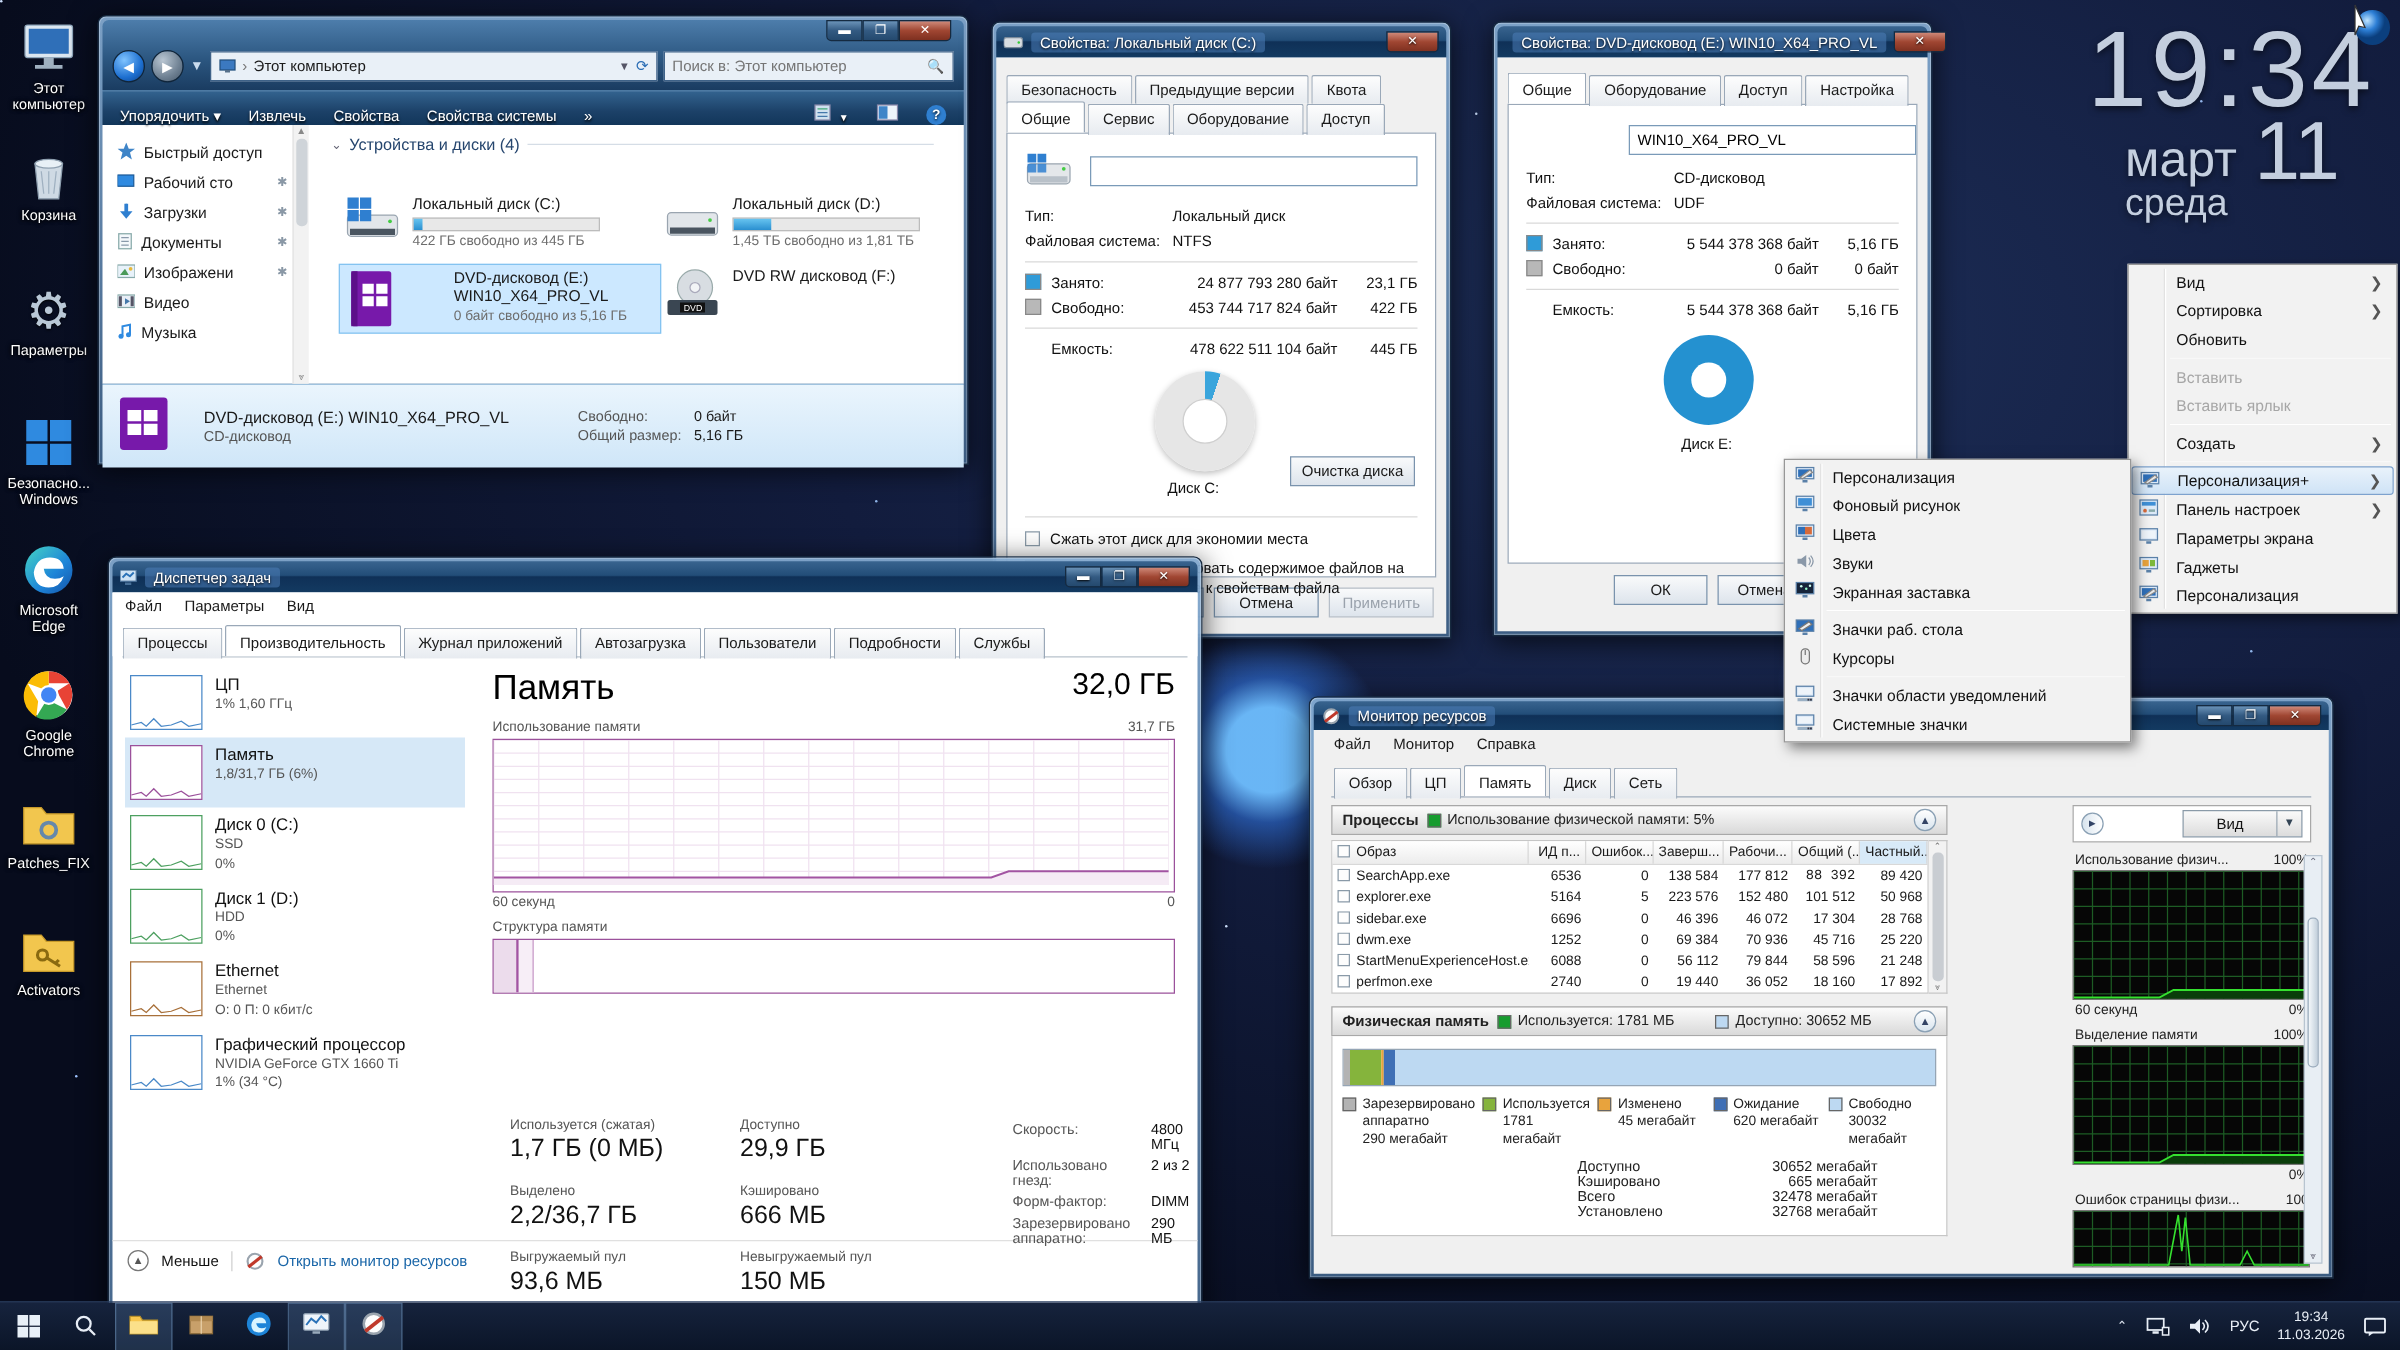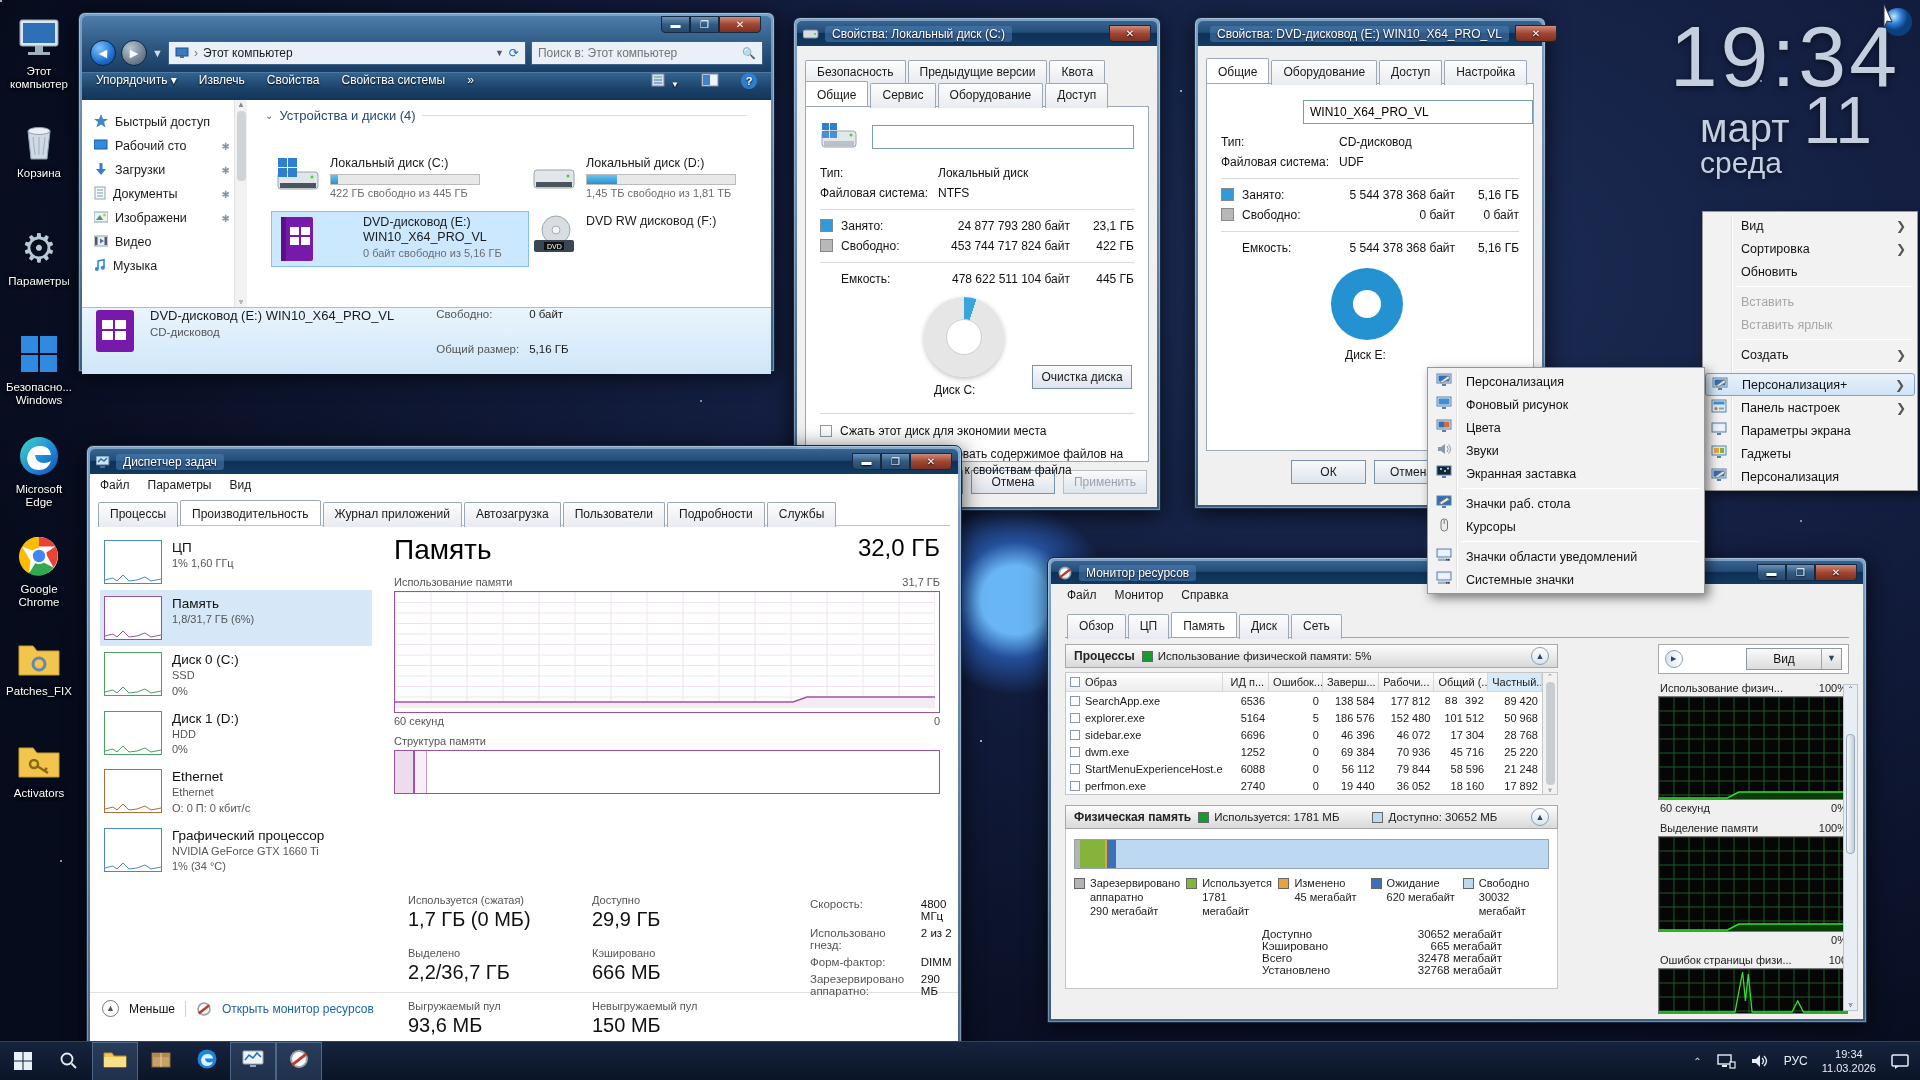--- a/index.html
+++ b/index.html
@@ -59,39 +59,39 @@
 #explorer .navrow{position:absolute;left:0;right:0;top:22px;height:30px;display:flex;align-items:center;padding:0 8px;gap:5px}
 .navball{width:26px;height:26px;border-radius:50%;color:#fff;font-size:14px;text-align:center;line-height:24px;border:1px solid #10253a}
 .navball.back{background:radial-gradient(circle at 35% 30%,#7fc3ff,#1d6fd0 60%,#0c3f86)}
 .navball.fwd{background:radial-gradient(circle at 35% 30%,#b9c6d2,#6e8092 60%,#47586a)}
 .addr{flex:0 0 358px;height:24px;background:#e9f0f7;border:1px solid #3e6288;display:flex;align-items:center;font-size:12px;color:#1a1a1a;padding:0 6px;gap:5px}
 .addr .growing{flex:1}
 .icnbtn{color:#cadcee;font-size:11px}
 .searchbox{flex:1;height:24px;background:#e9f0f7;border:1px solid #3e6288;display:flex;align-items:center;padding:0 6px}
 .searchbox input{border:none;outline:none;background:transparent;font-size:12px;width:100%;color:#333;font-family:inherit}
 .cmdbar{height:28px;background:linear-gradient(180deg,#33638f,#1c4168 60%,#123указ);background:linear-gradient(180deg,#33638f,#1c4168 60%,#12365a);
- display:flex;align-items:flex-start;gap:22px;padding:0 14px;color:#fff;font-size:12px;text-shadow:0 1px 2px #000;border-top:1px solid #4d7aa3}
+ display:flex;align-items:flex-end;gap:22px;padding:0 14px;color:#fff;font-size:12px;text-shadow:0 1px 2px #000;border-top:1px solid #4d7aa3}
 .cmdbar .spacer{flex:1}
 #explorer .body{display:flex;background:#fff;height:206px}
 #expl-side{width:152px;padding-top:10px;font-size:12.5px;color:#1a1a1a}
 .side-item{display:flex;align-items:center;height:24px;padding-left:12px;gap:7px;position:relative}
 .side-item .pin{position:absolute;right:4px;font-size:10px;color:#8a98a6}
 .sidescroll{width:13px;background:#f2f2f2;border-left:1px solid #e2e2e2;display:flex;flex-direction:column;align-items:center;font-size:8px;color:#888}
 .sidescroll .thumb{width:9px;flex:0 0 70px;background:#cfd4d9;border-radius:4px;margin-top:2px}
 #expl-main{flex:1;padding:8px 0 0 18px;position:relative}
 .grouphdr{display:flex;align-items:center;gap:6px;font-size:13px;color:#26466e}
 .grouphdr .line{flex:1;height:1px;background:#d5dde6;margin-right:24px}
 .tilegrid{position:relative}
 .dtile{position:absolute;width:258px;height:56px;display:flex;gap:8px;padding:3px}
 .dtile.selected{background:#cce8ff;border:1px solid #84c3f0}
 .dtile .dname{font-size:12.5px;color:#1a1a1a;line-height:1.2}
 .dtile .dcap{font-size:11px;color:#6d6d6d;margin-top:2px}
 .pbarEx{width:150px;height:11px;border:1px solid #bcbcbc;background:#e8e8e8;margin:3px 0 2px}
 .pbarEx i{display:block;height:100%;background:linear-gradient(#67c4f0,#2a8fd0)}
-#expl-details{height:67px;background:linear-gradient(#eaf5fd,#cfe6f8);border-top:1px solid #9fc2de;display:flex;padding:0 10px;gap:12px}
+#expl-details{height:67px;background:linear-gradient(#eaf5fd,#cfe6f8);border-top:1px solid #9fc2de;display:flex;align-items:center;padding:0 10px;gap:25px}
 #expl-details .big{flex:0 0 46px}
 #expl-details .nm{font-size:13px;color:#1a1a1a}
 #expl-details .sub{font-size:11.5px;color:#555;margin-top:3px}
 #expl-details .stats{margin-left:30px;font-size:11.5px;color:#555;display:grid;grid-template-columns:auto auto;gap:3px 10px}
 #expl-details .stats b{font-weight:normal;color:#1a1a1a}
 
 #taskmgr .winbody{background:#fff}
 #tm-tabs{display:flex;padding:4px 8px 0;background:#fff}
 #tm-tabs .tab{font-size:12px}
 #tm-content{display:flex;padding:8px 4px 0 10px;height:460px}
@@ -892,21 +892,21 @@
                 <div class="c num" style="width: 54px;">0</div>
                 <div class="c num" style="width: 56px;">138 584</div>
                 <div class="c num" style="width: 56px;">177 812</div>
                 <div class="c num" style="width: 54px; font-family: Liberation Mono, monospace;">88 392</div>
                 <div class="c num" style="width: 54px;">89 420</div>
               </div>
               <div class="rrow">
                 <div class="c" style="width: 158px;"><i class="cb"></i>explorer.exe</div>
                 <div class="c num" style="width: 46px;">5164</div>
                 <div class="c num" style="width: 54px;">5</div>
-                <div class="c num" style="width: 56px;">186 576</div>
+                <div class="c num" style="width: 56px;">223 576</div>
                 <div class="c num" style="width: 56px;">152 480</div>
                 <div class="c num" style="width: 54px;">101 512</div>
                 <div class="c num" style="width: 54px;">50 968</div>
               </div>
               <div class="rrow">
                 <div class="c" style="width: 158px;"><i class="cb"></i>sidebar.exe</div>
                 <div class="c num" style="width: 46px;">6696</div>
                 <div class="c num" style="width: 54px;">0</div>
                 <div class="c num" style="width: 56px;">46 396</div>
                 <div class="c num" style="width: 56px;">46 072</div>

